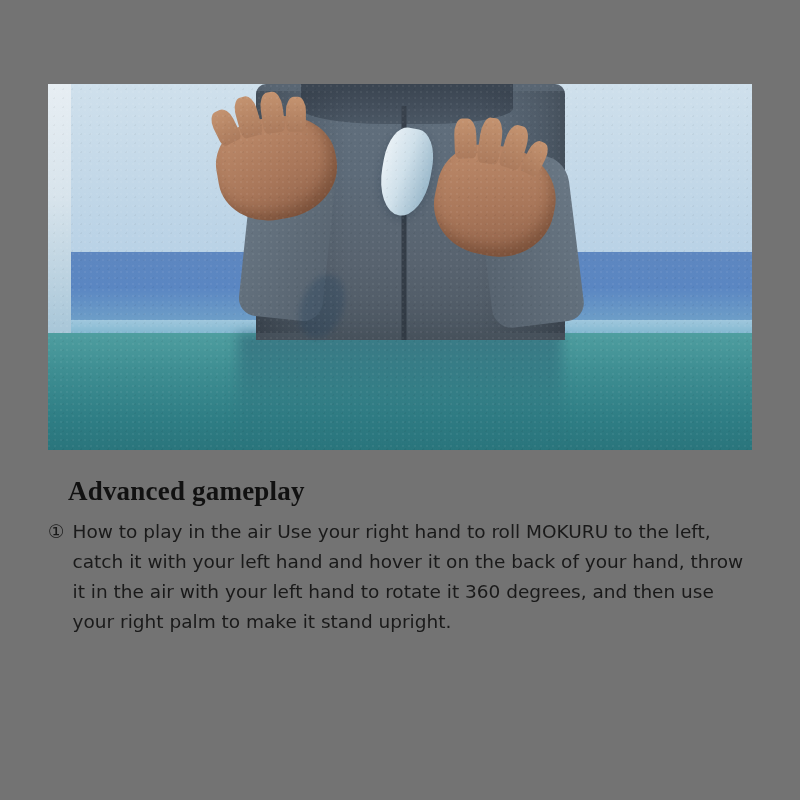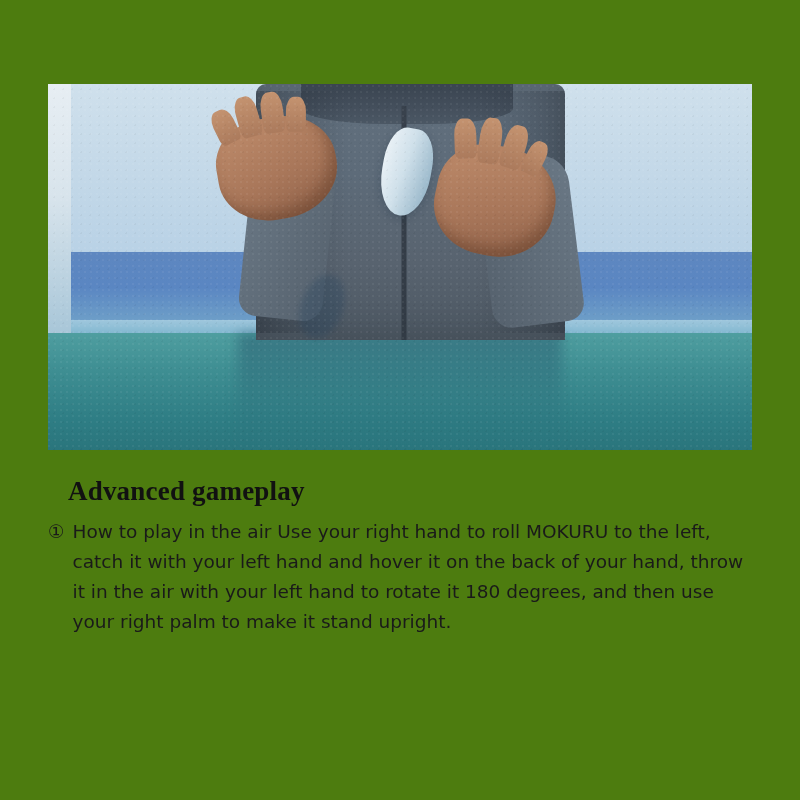--- a/index.html
+++ b/index.html
@@ -10,21 +10,21 @@
     width: 800px;
     height: 800px;
     background: #ffffff;
     font-family: "Liberation Sans", sans-serif;
     overflow: hidden;
   }
   .page {
     position: relative;
     width: 800px;
     height: 800px;
-    background: #4d7c0f;
+    background: #737373;
   }
 
   
   .photo {
     position: absolute;
     left: 48px;
     top: 84px;
     width: 704px;
     height: 366px;
     overflow: hidden;
@@ -278,17 +278,17 @@
       <div class="photo-grain"></div>
     </div>
   </div>
 
   <div class="content">
     <h1 class="heading">Advanced gameplay</h1>
 
 
     <div class="list-item">
       <span class="list-marker">①</span>
-      <span class="list-text">How to play in the air Use your right hand to roll MOKURU to the left, catch it with your left hand and hover it on the back of your hand, throw it in the air with your left hand to rotate it 180 degrees, and then use your right palm to make it stand upright.</span>
+      <span class="list-text">How to play in the air Use your right hand to roll MOKURU to the left, catch it with your left hand and hover it on the back of your hand, throw it in the air with your left hand to rotate it 360 degrees, and then use your right palm to make it stand upright.</span>
     </div>
   </div>
 
 </div>
 
 </body></html>

